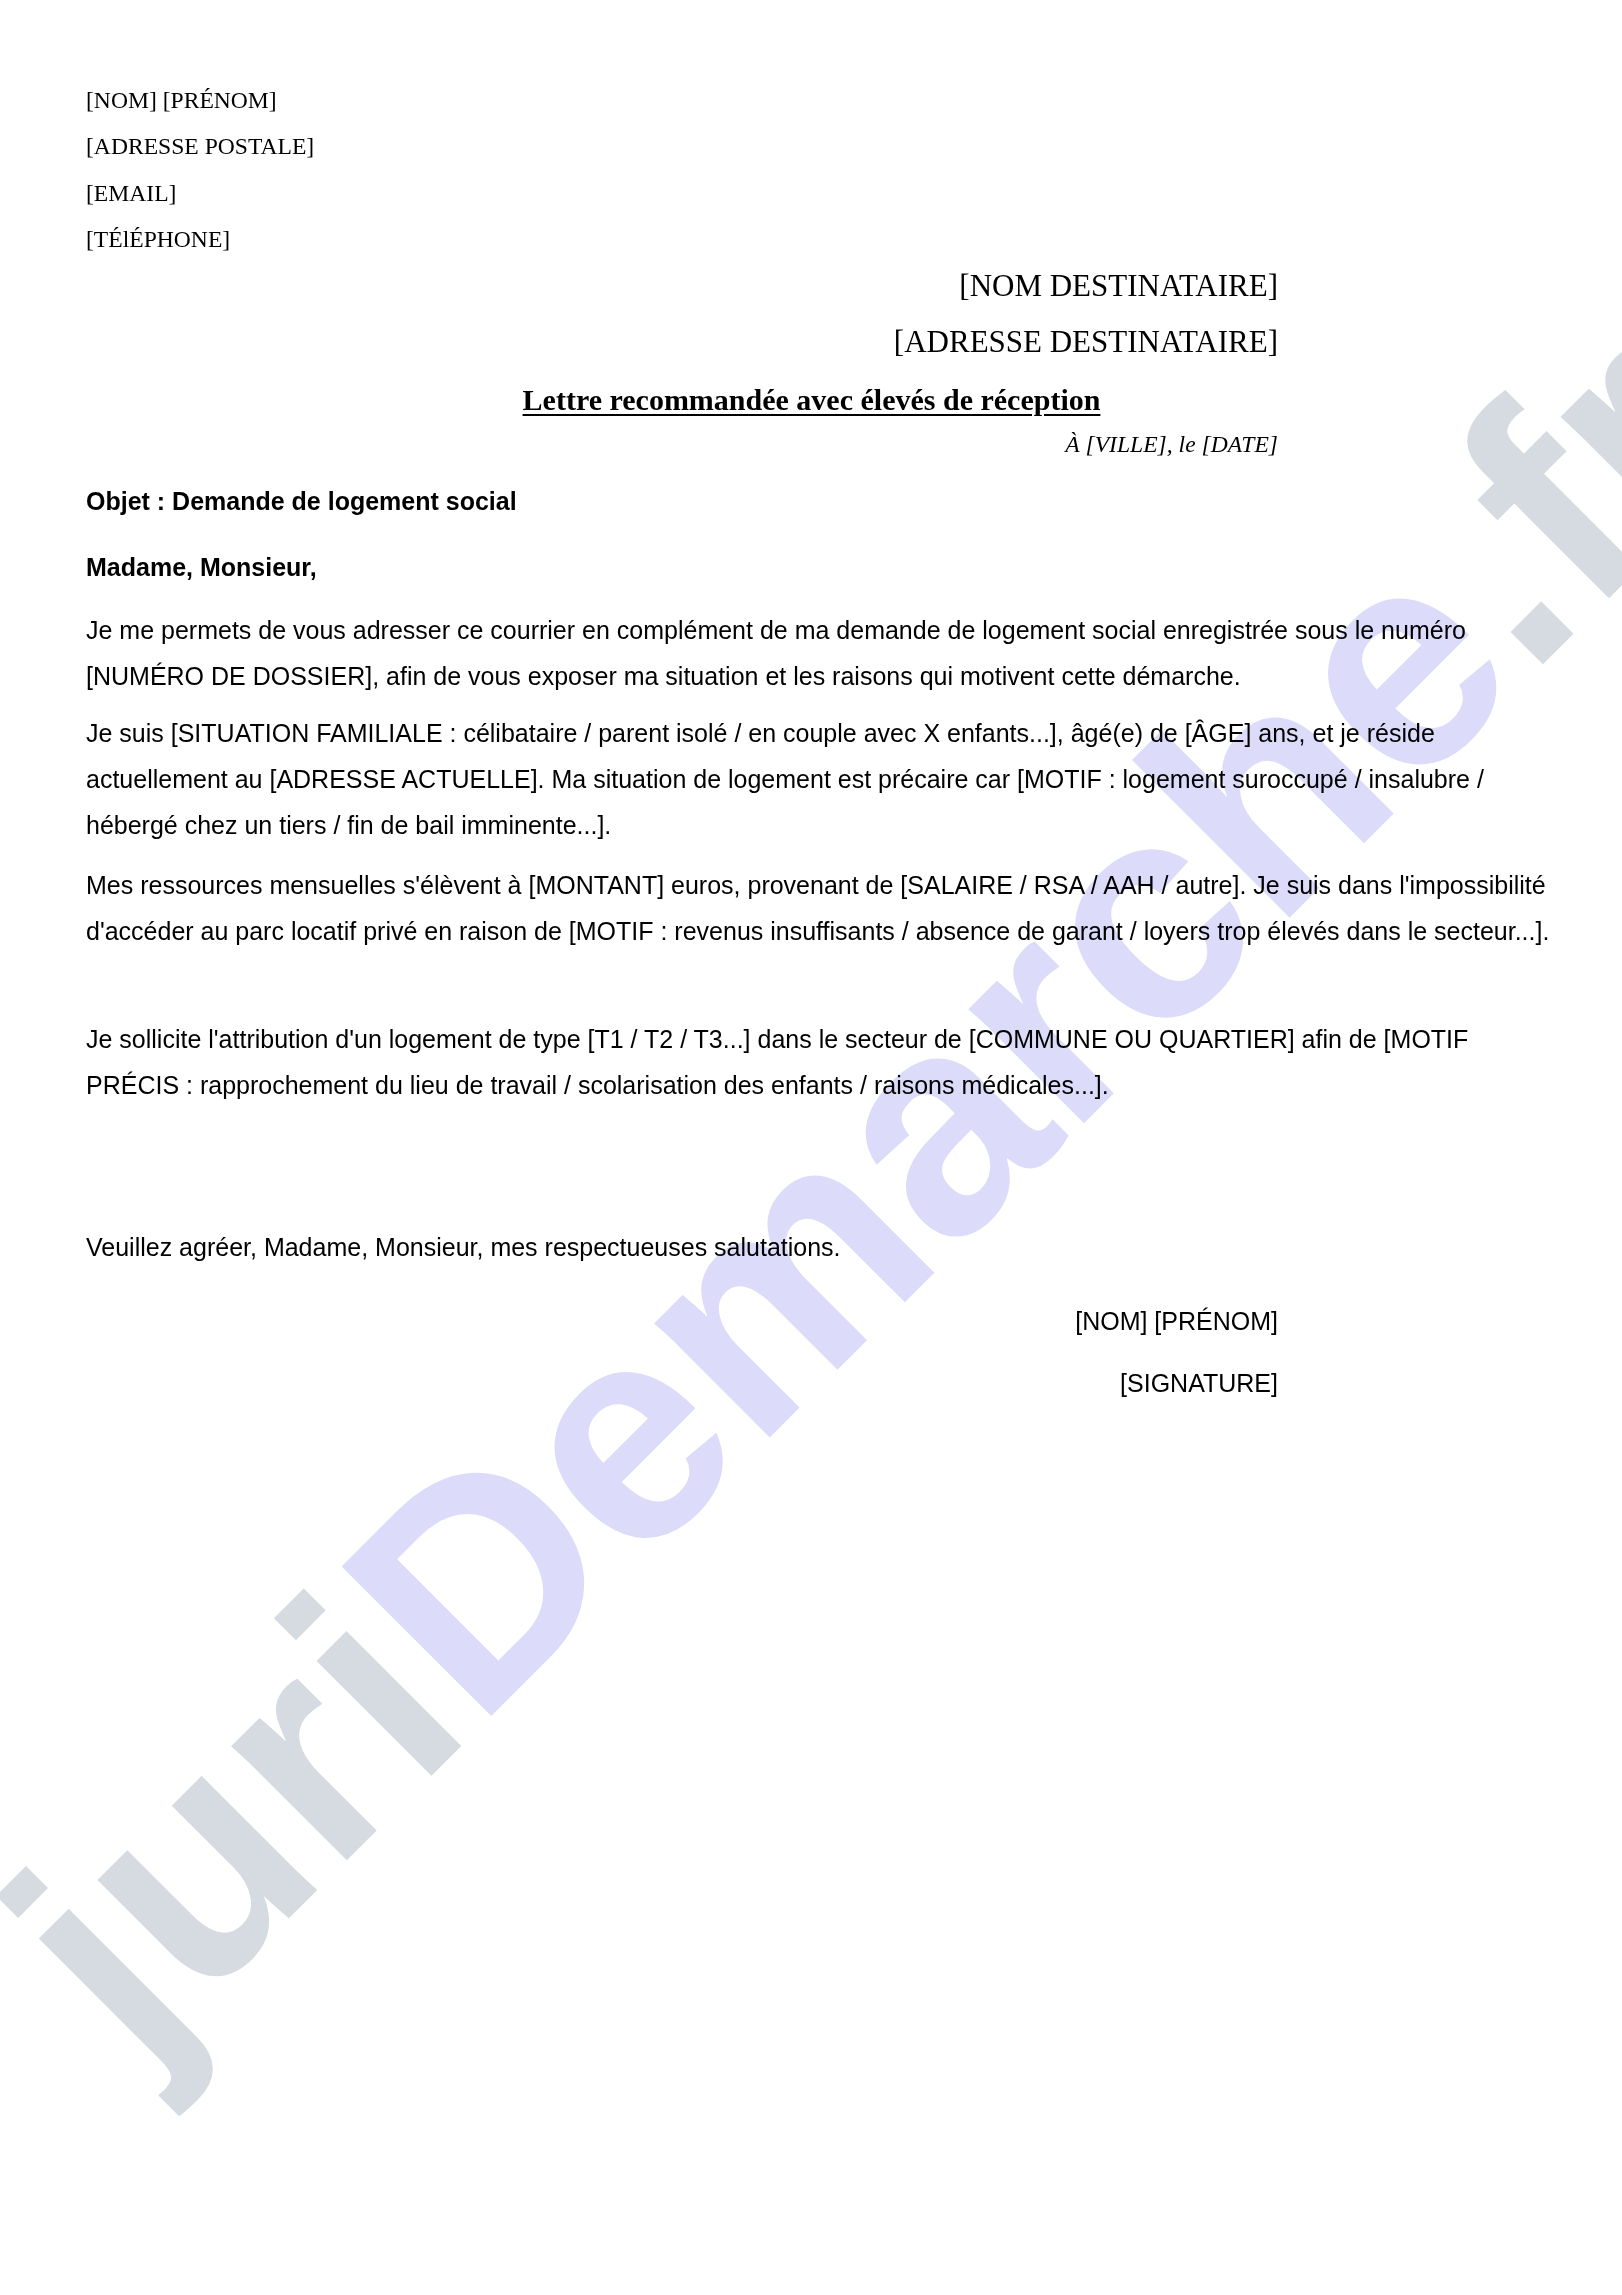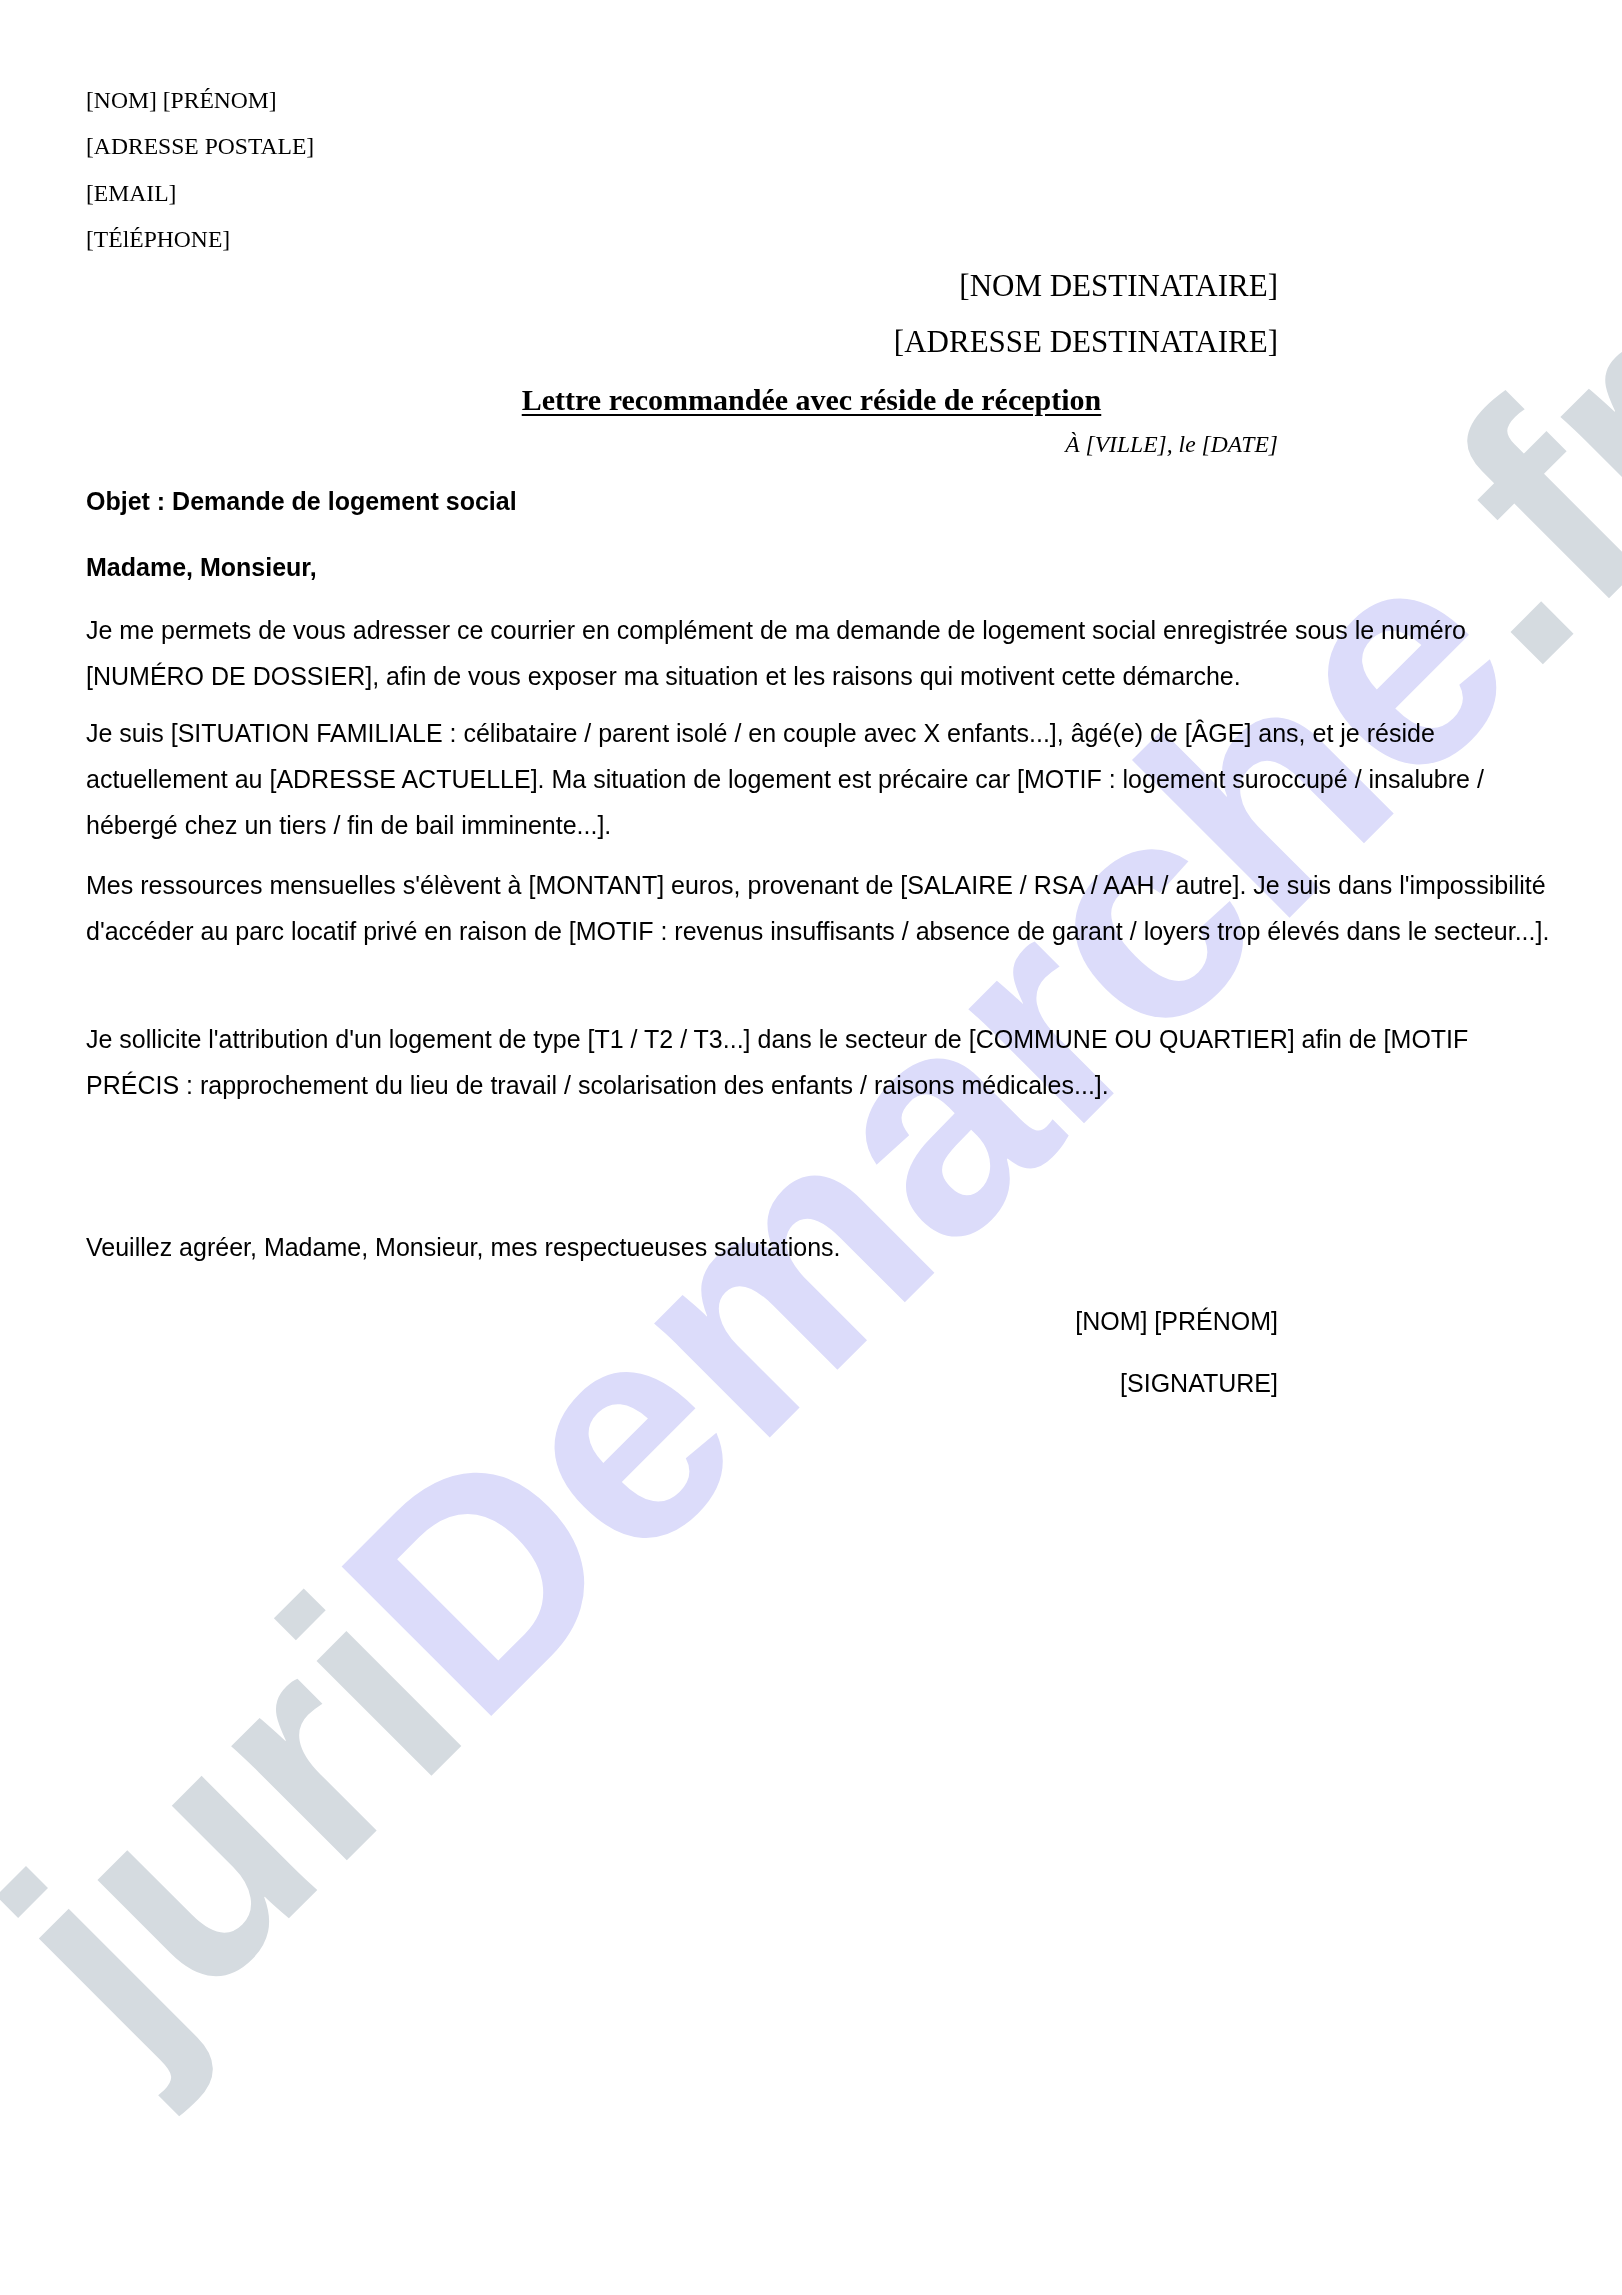--- a/index.html
+++ b/index.html
@@ -127,21 +127,21 @@
       <div class="sender-line serif" style="top:180px;">[EMAIL]</div>
       <div class="sender-line serif" style="top:226px;">[TÉlÉPHONE]</div>
     </div>
 
     <div>
       <div class="recipient-line serif" style="top:273px;">[NOM DESTINATAIRE]</div>
       <div class="recipient-line serif" style="top:329px;">[ADRESSE DESTINATAIRE]</div>
     </div>
 
     <div class="title serif">
-      <span>Lettre recommandée avec réside de réception</span>
+      <span>Lettre recommandée avec élevés de réception</span>
     </div>
 
     <div class="place-date serif">À [VILLE], le [DATE]</div>
 
     <div class="subject sans">Objet : Demande de logement social</div>
 
     <div class="para sans" style="top:544px;font-weight:bold;">Madame, Monsieur,</div>
 
     <p class="para sans" style="top:607px;">Je me permets de vous adresser ce courrier en complément de ma demande de logement social enregistrée sous le numéro [NUMÉRO DE DOSSIER], afin de vous exposer ma situation et les raisons qui motivent cette démarche.</p>
     <p class="para sans" style="top:710px;">Je suis [SITUATION FAMILIALE : célibataire / parent isolé / en couple avec X enfants...], âgé(e) de [ÂGE] ans, et je réside actuellement au [ADRESSE ACTUELLE]. Ma situation de logement est précaire car [MOTIF : logement suroccupé / insalubre / hébergé chez un tiers / fin de bail imminente...].</p>

